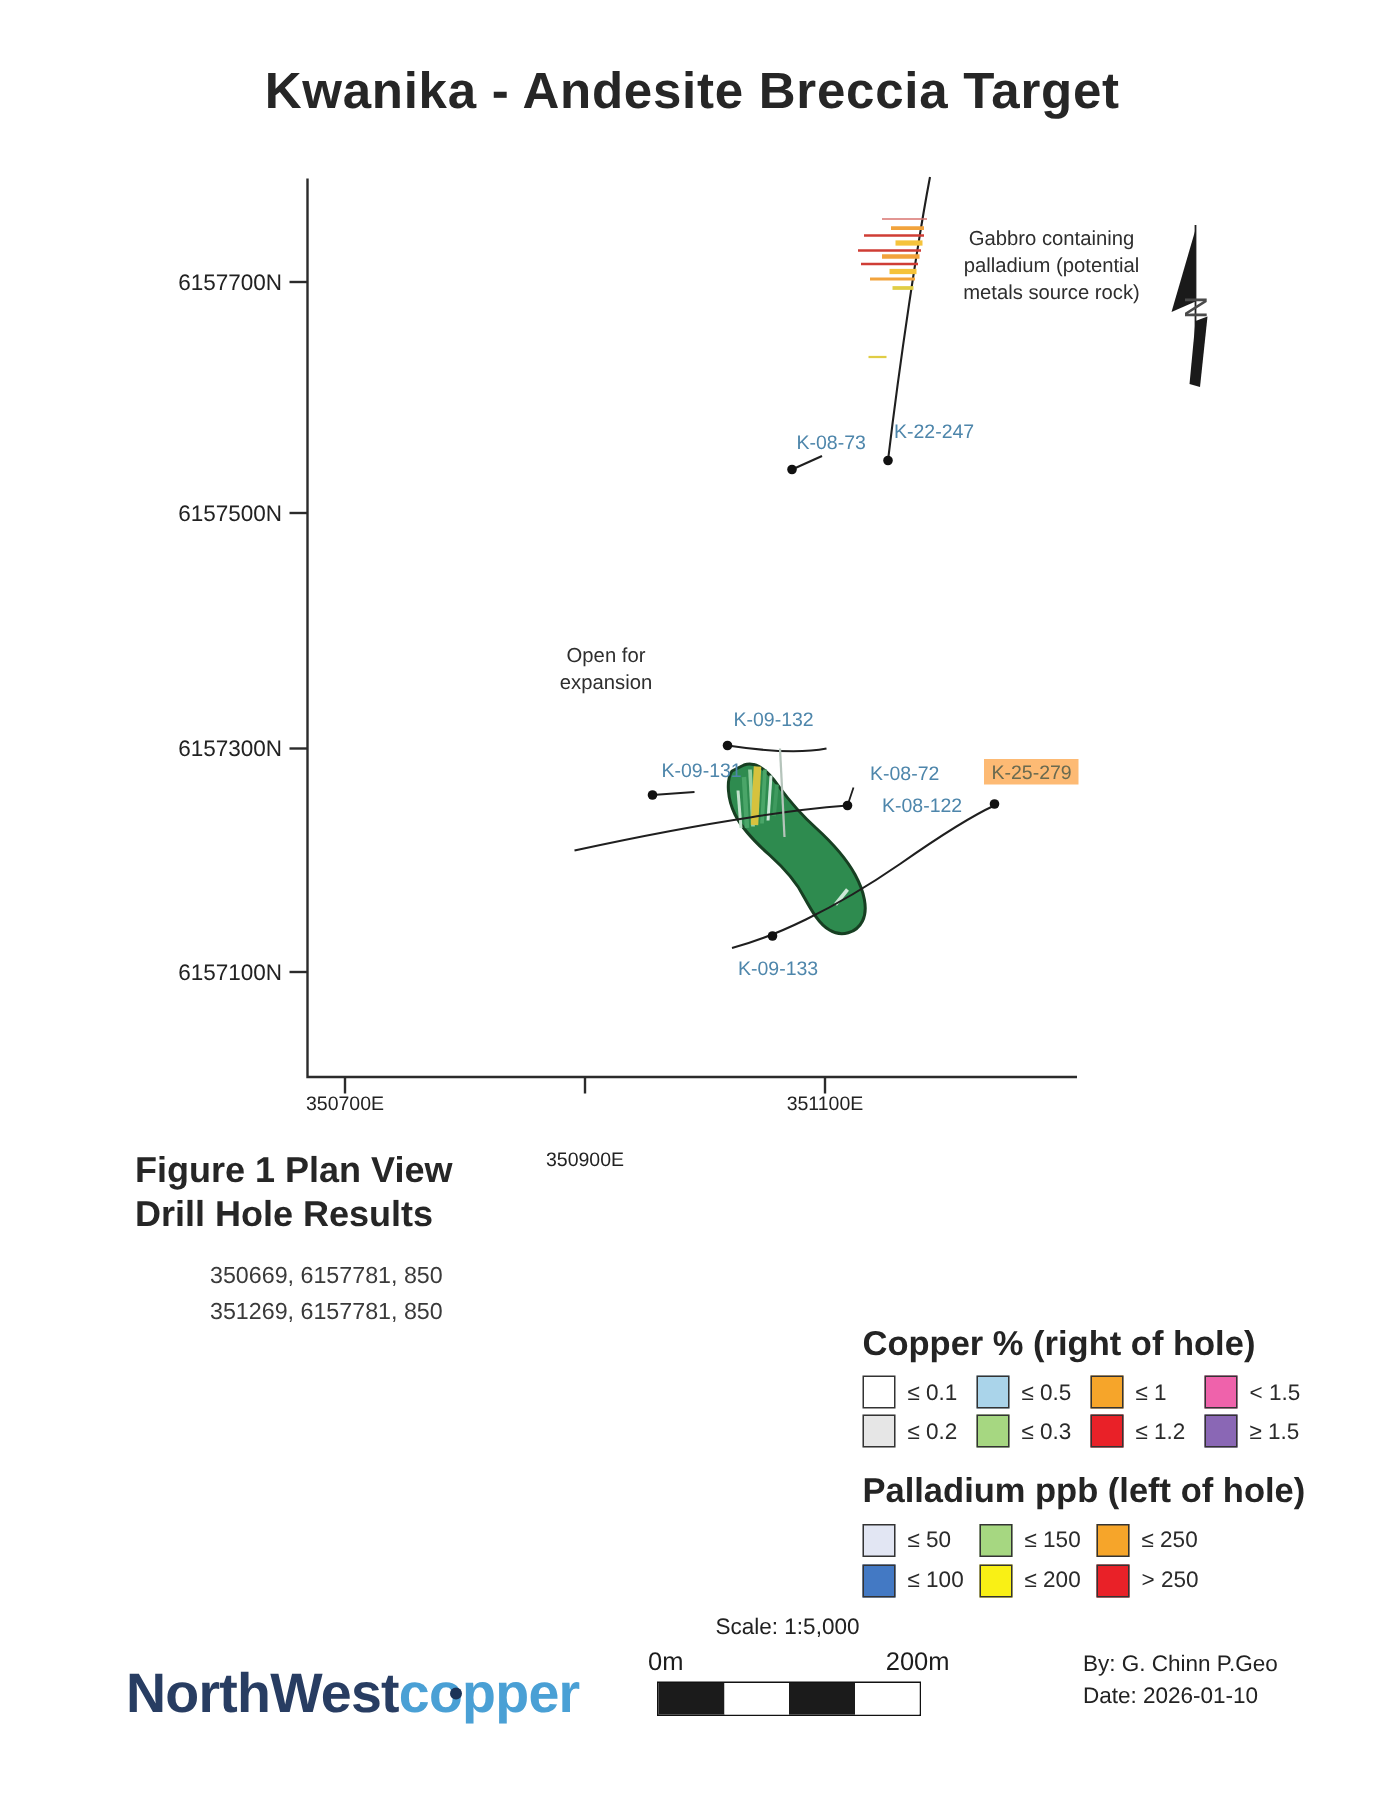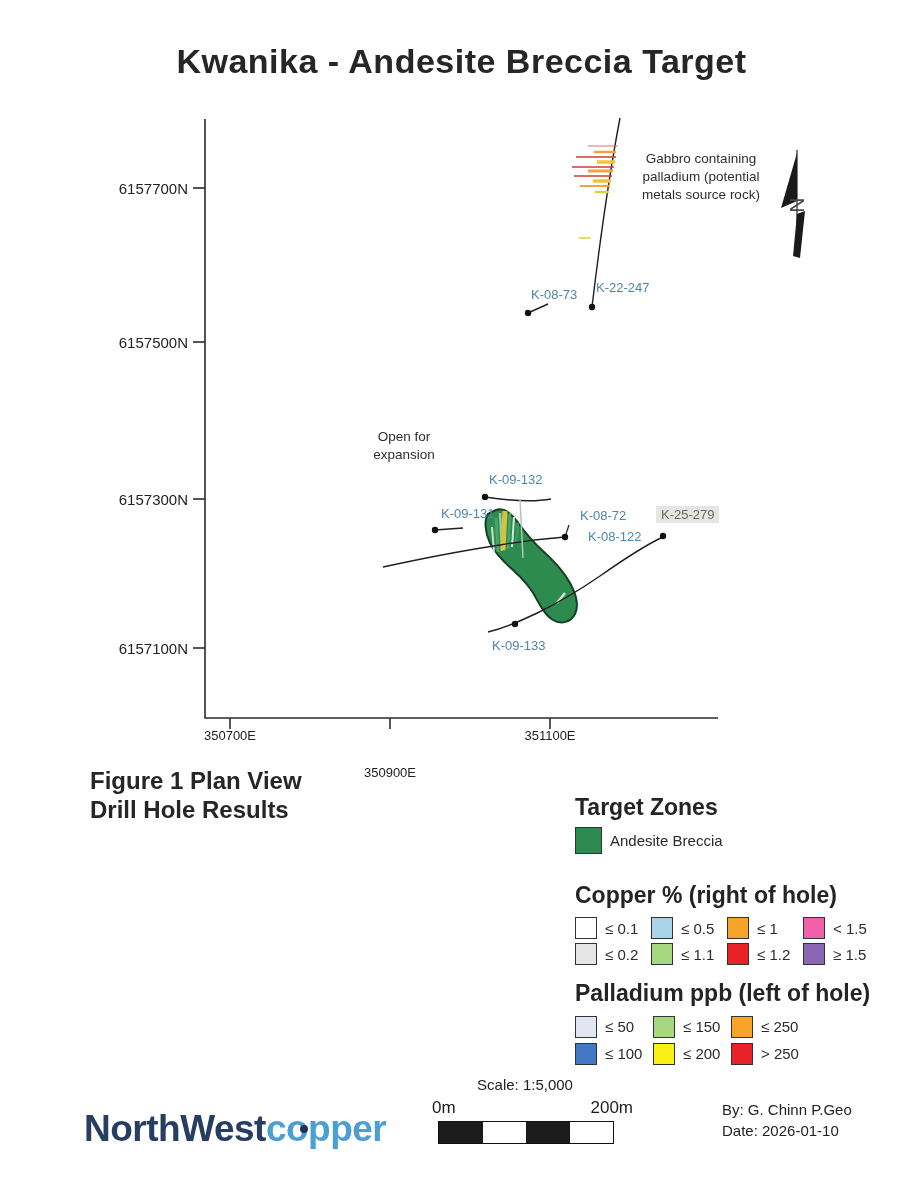--- a/index.html
+++ b/index.html
@@ -5,21 +5,21 @@
   html,body{margin:0;padding:0;background:#ffffff;}
   #page{position:relative;width:923px;height:1195px;background:#ffffff;overflow:hidden;
         font-family:"Liberation Sans",sans-serif;color:#2a2a2a;}
   .abs{position:absolute;}
   #title{top:42px;left:0;width:923px;text-align:center;font-size:34px;font-weight:bold;
          color:#262626;letter-spacing:0.5px;margin:0;}
   svg{position:absolute;top:0;left:0;}
   .ytick{width:100px;text-align:right;font-size:15px;color:#222;}
   .xtick{width:90px;text-align:center;font-size:13px;color:#222;}
   .hole-label{font-size:13px;color:#4e86ab;white-space:nowrap;}
-  .hole-label.hl{background:#e5e5e5;color:#6a6a50;padding:1px 5px;}
+  .hole-label.hl{background:#fdba74;color:#6a6a50;padding:1px 5px;}
   .annotation{font-size:13.5px;color:#2e2e2e;text-align:center;line-height:1.32;}
   
   #figcap{left:90px;top:766px;}
   #figcap .l{font-size:24px;font-weight:bold;color:#262626;line-height:1.22;}
   #figcap .coords{margin-top:14px;margin-left:50px;font-size:15.5px;color:#3a3a3a;line-height:1.55;}
   
   #legend-title{left:630px;top:760px;width:190px;text-align:center;font-size:24px;font-weight:bold;}
   .lg-head{font-size:23px;font-weight:bold;color:#242424;margin:0 0 6px 0;}
   .lg-item{display:flex;align-items:center;gap:8px;}
   .swatch{width:20px;height:20px;border:1.5px solid #333;flex:0 0 auto;}
@@ -142,30 +142,27 @@
   <span class="abs hole-label" style="left:588px;top:529px;">K-08-122</span>
   <span class="abs hole-label hl" style="left:656px;top:506px;">K-25-279</span>
   <span class="abs hole-label" style="left:492px;top:638px;">K-09-133</span>
 
   <div class="abs annotation" style="left:636px;top:150px;width:130px;">Gabbro containing palladium (potential metals source rock)</div>
   <div class="abs annotation" style="left:360px;top:428px;width:88px;">Open for expansion</div>
 
   <div id="figcap" class="abs">
     <div class="l">Figure 1 Plan View</div>
     <div class="l">Drill Hole Results</div>
-  </div>
-
-
-  <div id="tz" class="abs">
-    <div class="lg-head">Target Zones</div>
-    <div class="lg-item">
-      <span class="swatch big" style="background-color: rgb(46, 139, 79);"></span>
-      <span class="lg-label">Andesite Breccia</span>
+    <div class="coords">
+      <div>350669, 6157781, 850</div>
+      <div>351269, 6157781, 850</div>
     </div>
   </div>
+
+
 
   <div id="cu" class="abs">
     <div class="lg-head">Copper % (right of hole)</div>
     <div class="lg-grid4">
       <div class="lg-item">
           <span class="swatch" style="background-color: rgb(255, 255, 255);"></span>
           <span class="lg-label">≤ 0.1</span>
         </div>
       <div class="lg-item">
           <span class="swatch" style="background-color: rgb(170, 212, 234);"></span>
@@ -178,21 +175,21 @@
       <div class="lg-item">
           <span class="swatch" style="background-color: rgb(239, 98, 171);"></span>
           <span class="lg-label">&lt; 1.5</span>
         </div>
       <div class="lg-item">
           <span class="swatch" style="background-color: rgb(230, 230, 230);"></span>
           <span class="lg-label">≤ 0.2</span>
         </div>
       <div class="lg-item">
           <span class="swatch" style="background-color: rgb(166, 215, 129);"></span>
-          <span class="lg-label">≤ 1.1</span>
+          <span class="lg-label">≤ 0.3</span>
         </div>
       <div class="lg-item">
           <span class="swatch" style="background-color: rgb(233, 33, 40);"></span>
           <span class="lg-label">≤ 1.2</span>
         </div>
       <div class="lg-item">
           <span class="swatch" style="background-color: rgb(138, 103, 181);"></span>
           <span class="lg-label">≥ 1.5</span>
         </div>
     </div>

